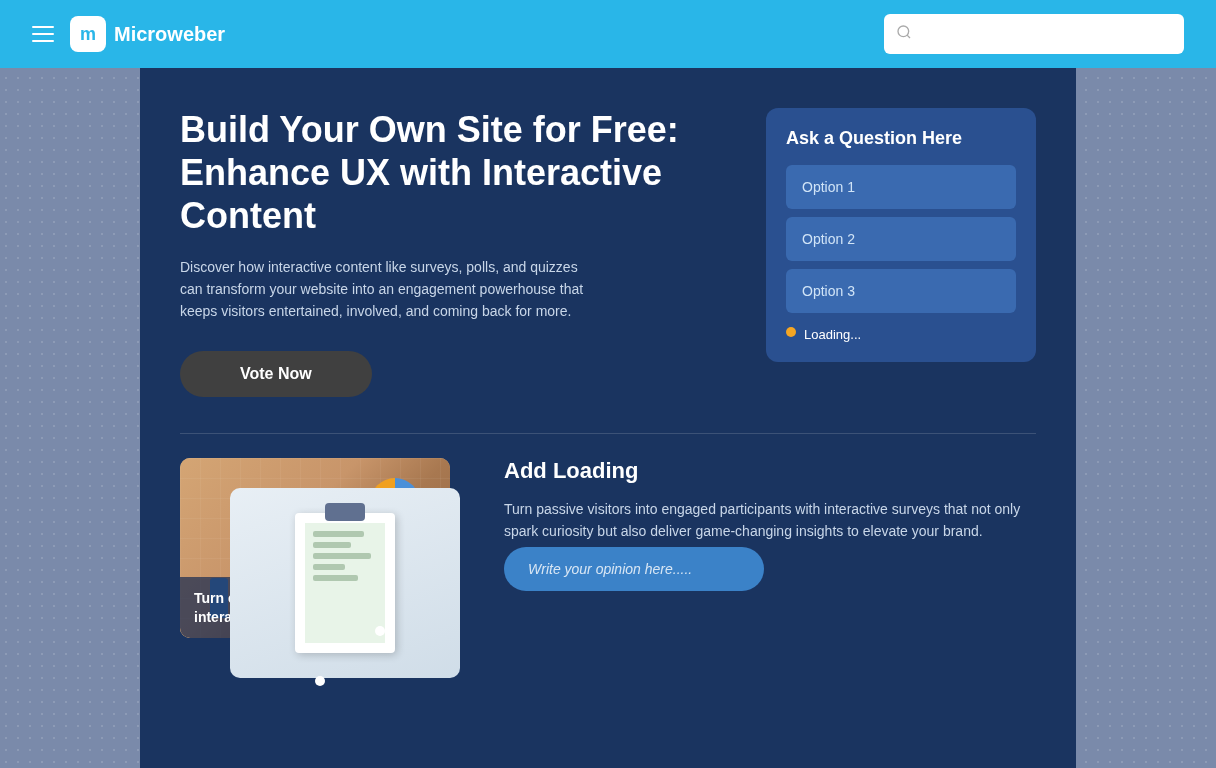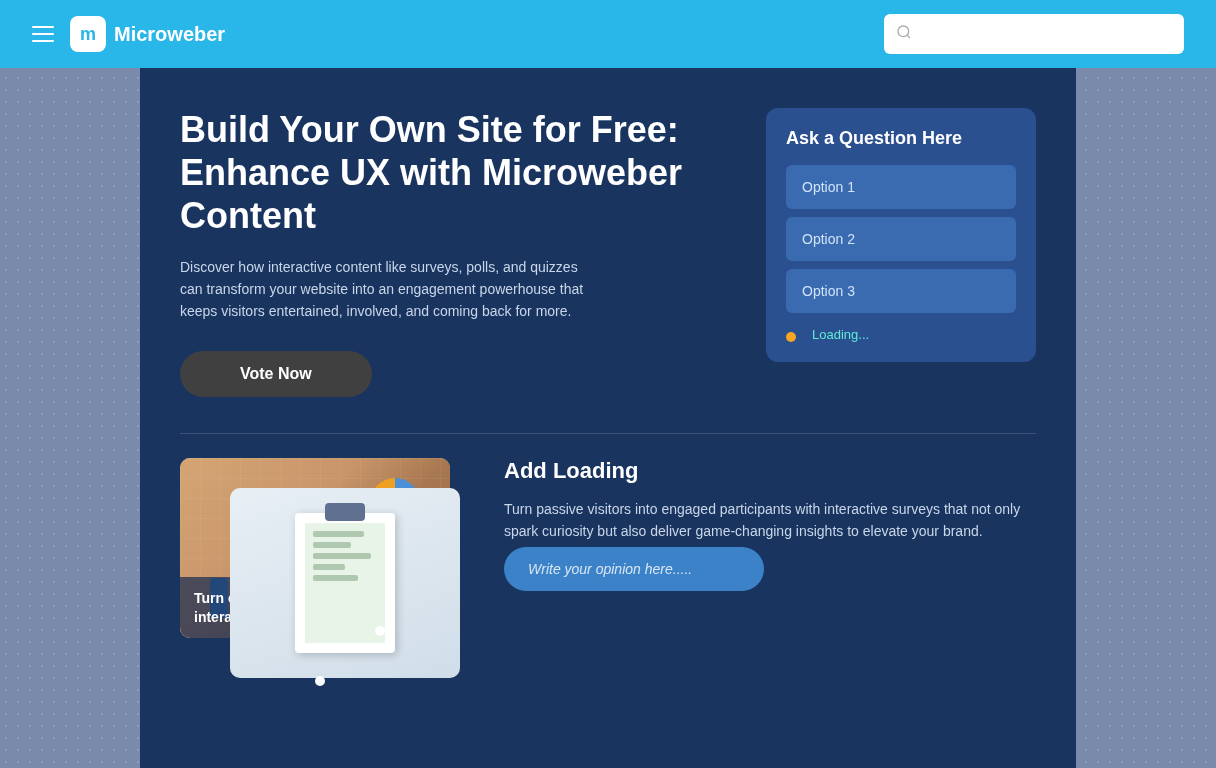--- a/index.html
+++ b/index.html
@@ -161,24 +161,24 @@
       font-size: 14px;
       margin-bottom: 8px;
       cursor: pointer;
     }
     .poll-option:last-child {
       margin-bottom: 0;
     }
     .poll-loading {
       margin-top: 14px;
       font-size: 13px;
-      color: #5eead4;
-      display: flex;
-      align-items: flex-end;
-      gap: 16px;
+      color: #ffffff;
+      display: flex;
+      align-items: flex-start;
+      gap: 8px;
     }
     .loading-dot {
       width: 10px;
       height: 10px;
       border-radius: 50%;
       background: #f5a623;
       display: inline-block;
     }
 
     
@@ -386,21 +386,21 @@
           <line x1="21" y1="21" x2="16.65" y2="16.65"></line>
       </svg>
     </span>
   </div>
 </nav>
 
 <div class="main-wrapper">
 
   <div class="hero">
     <div class="hero-left">
-      <h1 class="hero-title">Build Your Own Site for Free: Enhance UX with Microweber Content</h1>
+      <h1 class="hero-title">Build Your Own Site for Free: Enhance UX with Interactive Content</h1>
       <p class="hero-description">Discover how interactive content like surveys, polls, and quizzes can transform your website into an engagement powerhouse that keeps visitors entertained, involved, and coming back for more.</p>
       <button class="vote-btn">Vote Now</button>
     </div>
 
     <div class="poll-card">
       <div class="poll-title">Ask  a Question Here</div>
       <div class="poll-option">Option 1</div>
       <div class="poll-option">Option 2</div>
       <div class="poll-option">Option 3</div>
       <div class="poll-loading">

